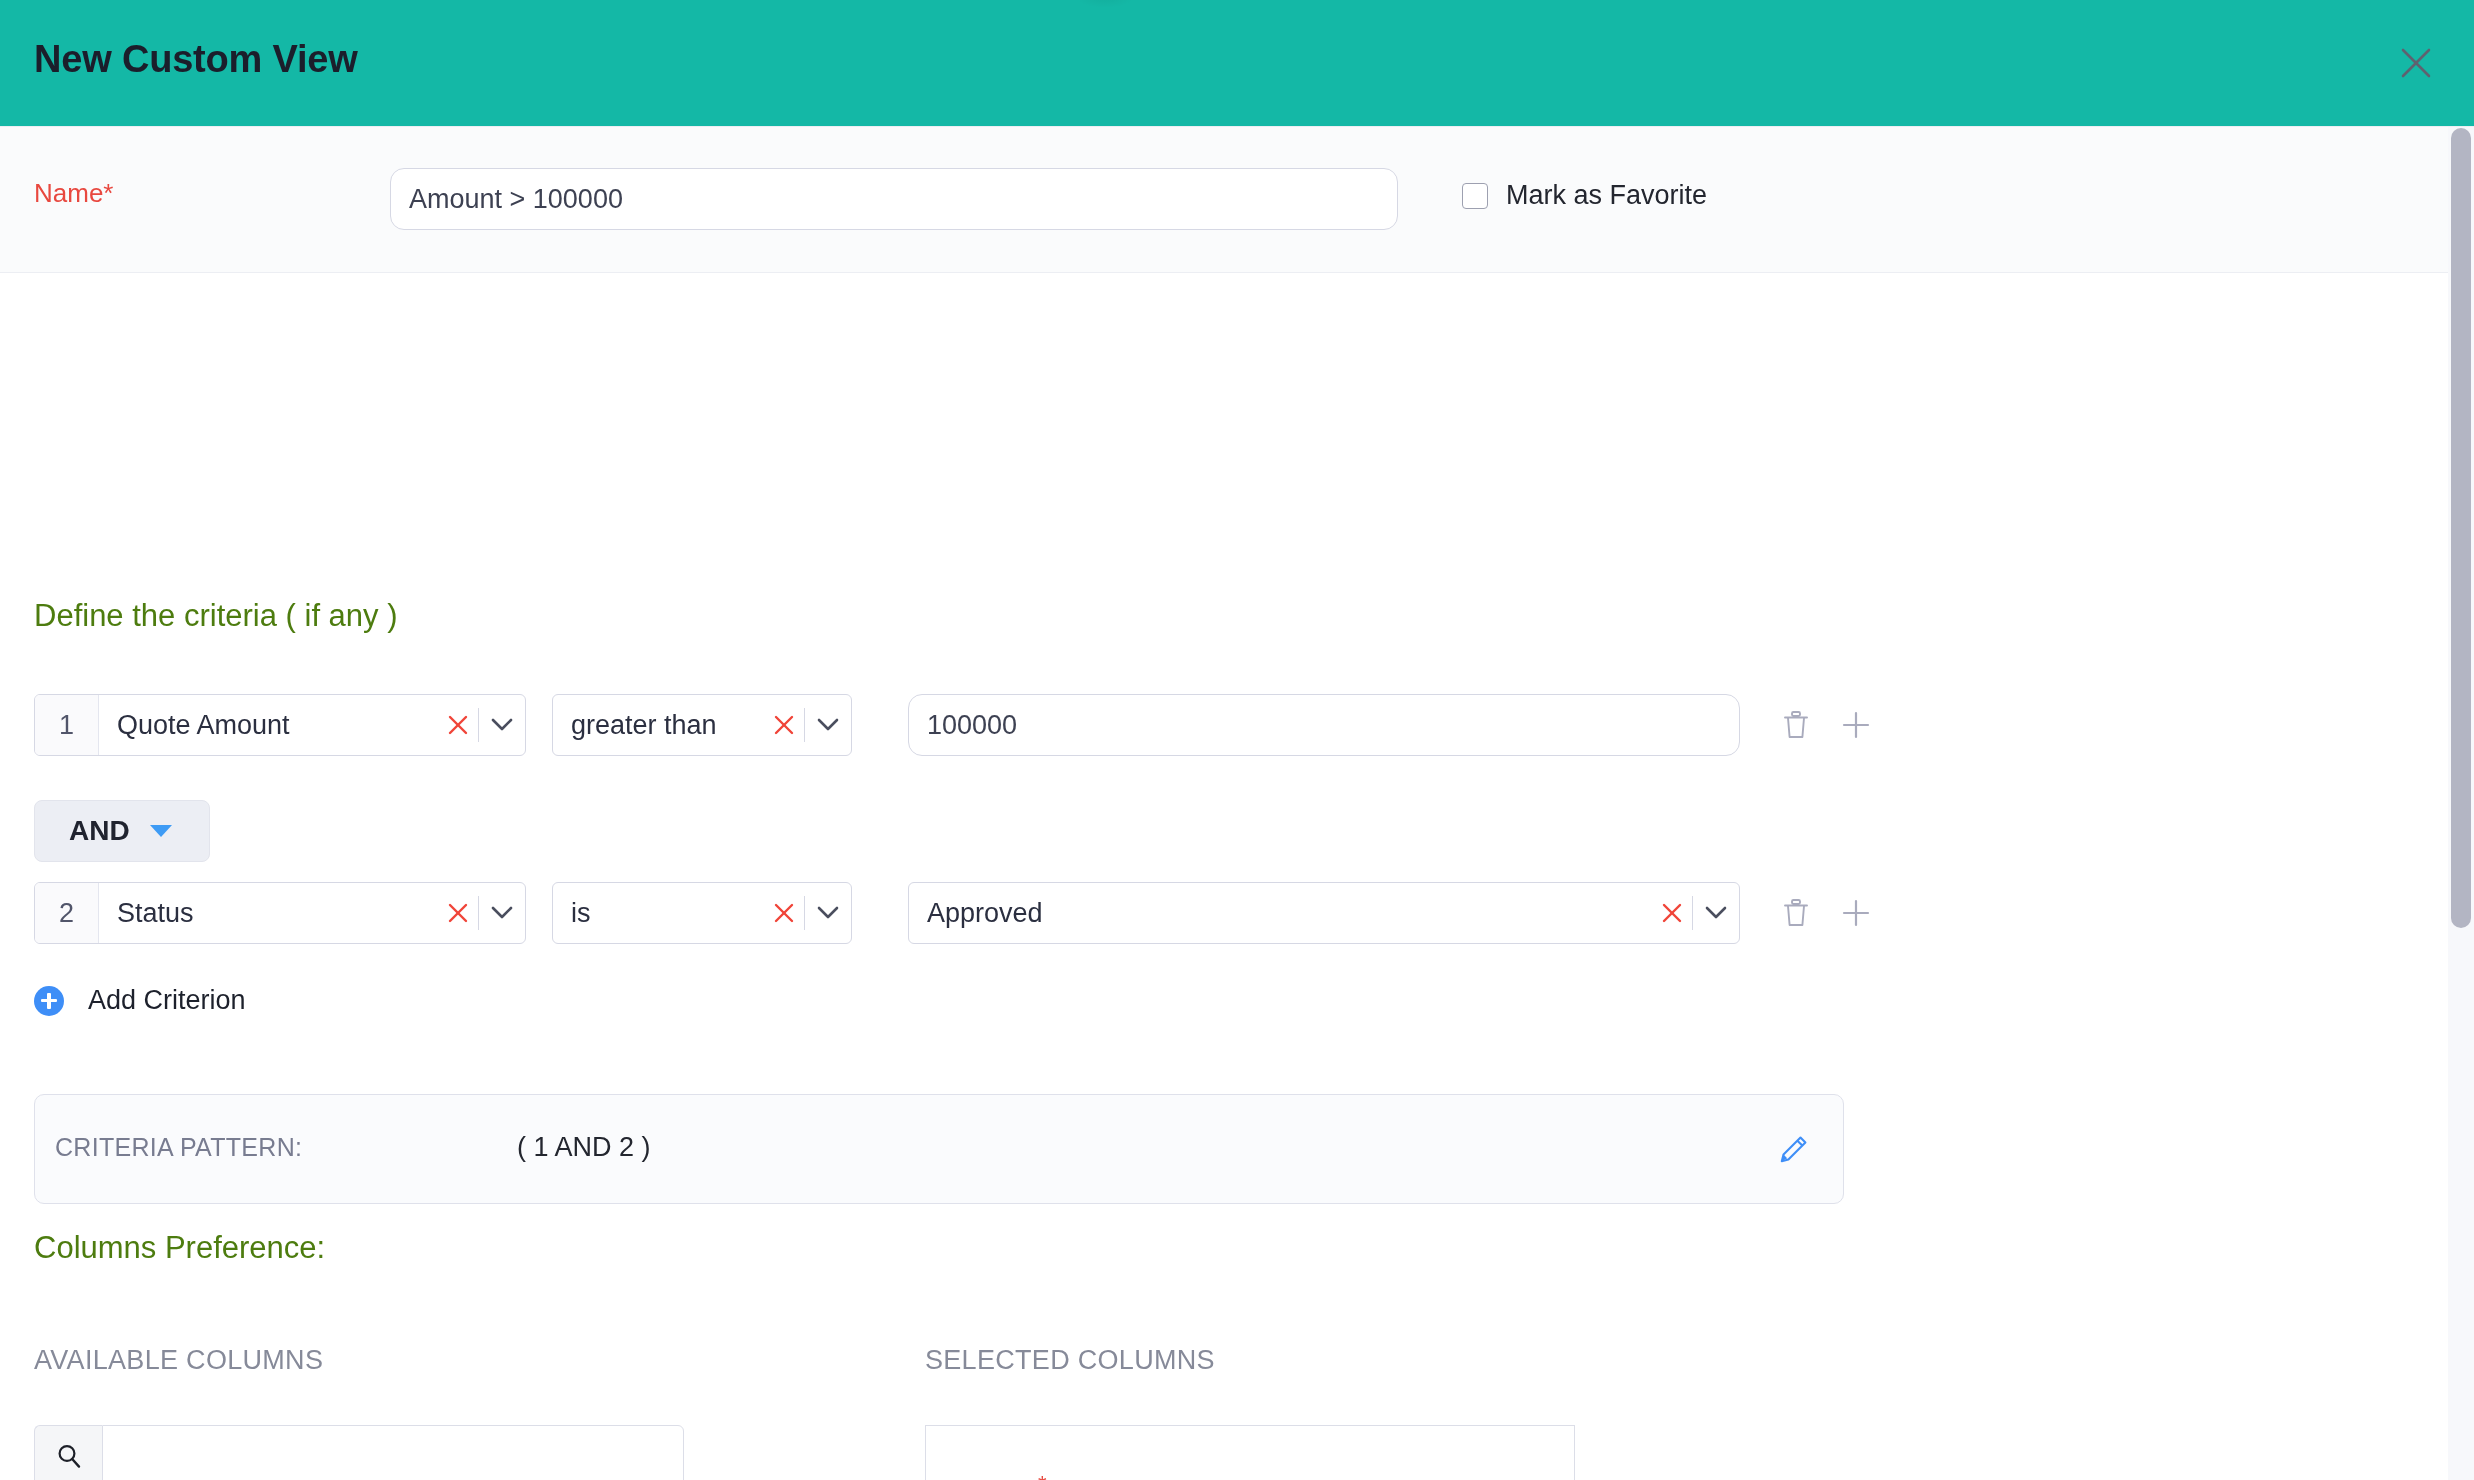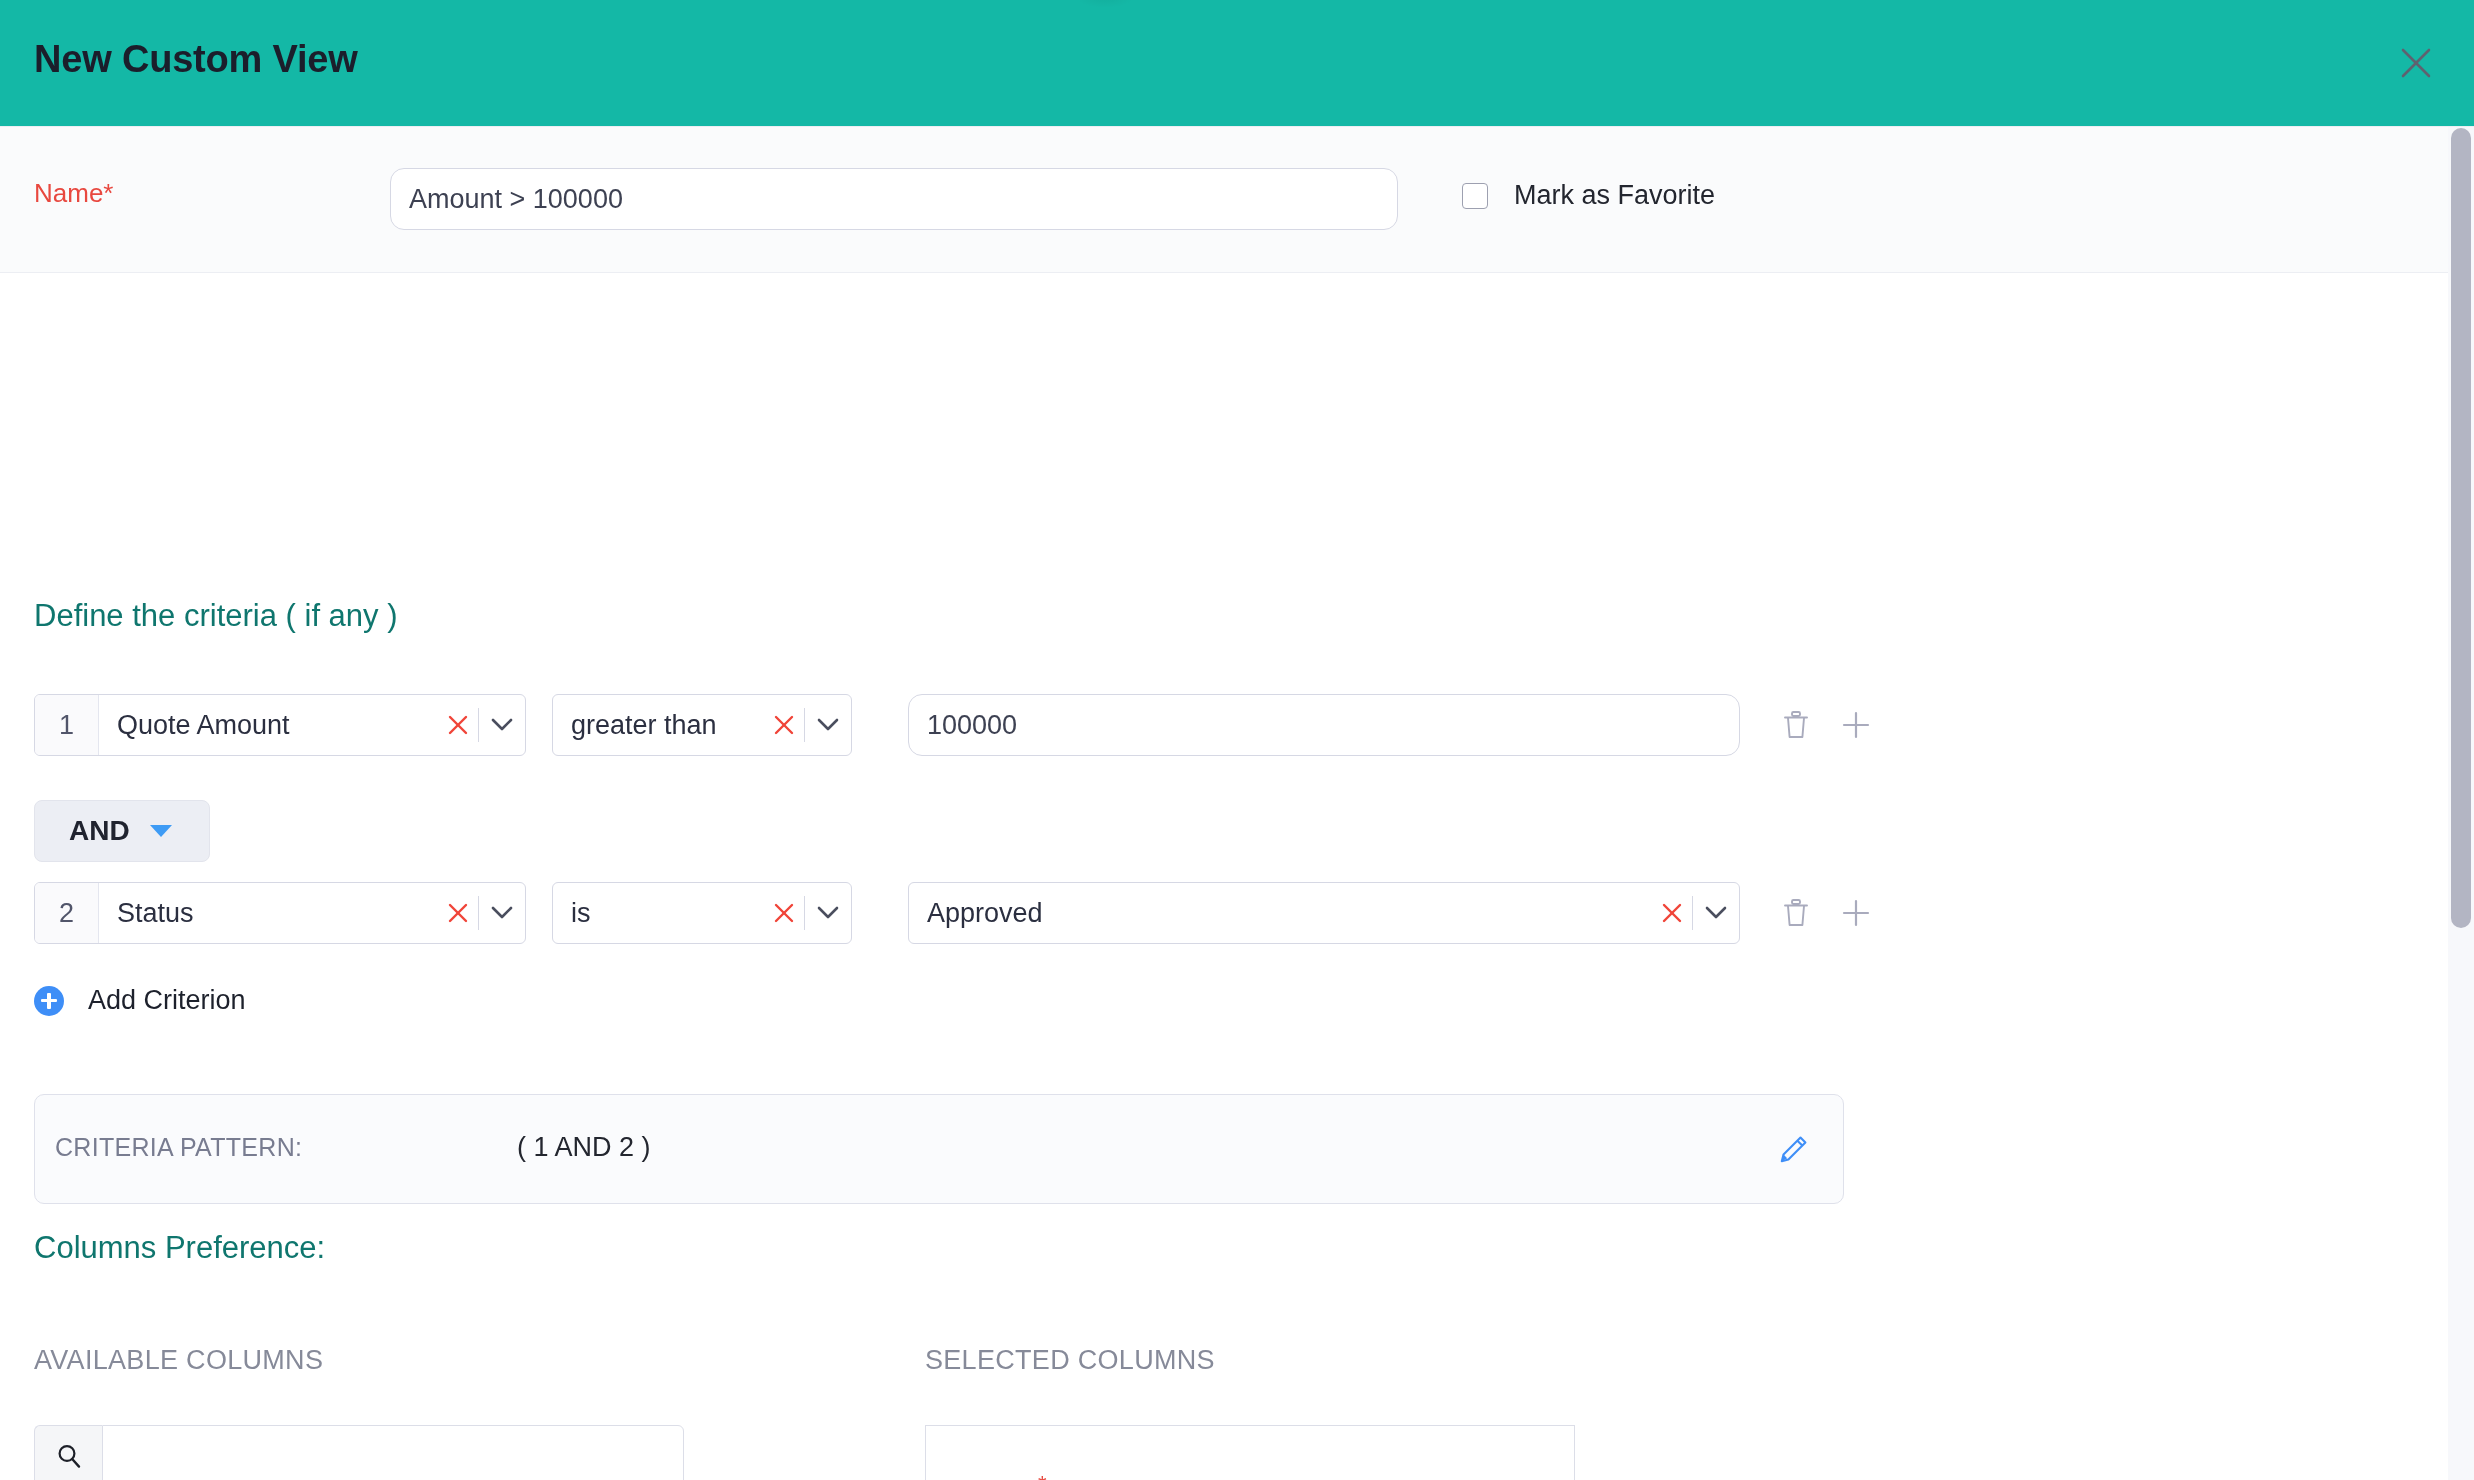--- a/index.html
+++ b/index.html
@@ -87,21 +87,21 @@
     color: #3d4152;
     padding: 0 18px;
     outline: none;
   }
   .fav-wrap {
     position: absolute;
     left: 1462px;
     top: 180px;
     display: flex;
     align-items: center;
-    gap: 26px;
+    gap: 18px;
   }
   .fav-box {
     width: 26px;
     height: 26px;
     border: 1.6px solid #9da0b0;
     border-radius: 4px;
     background: #ffffff;
     box-sizing: border-box;
     cursor: pointer;
   }
@@ -110,21 +110,21 @@
     color: #23262f;
   }
 
   
   .body-area {
     position: relative;
   }
   .section-heading {
     position: absolute;
     font-size: 31px;
-    color: #0f766e;
+    color: #4d7c0f;
   }
   #defineCriteriaHeading { left: 34px; top: 325px; }
   #columnsPrefHeading { left: 34px; top: 957px; }
 
   
   .crit-row {
     position: absolute;
     left: 34px;
     display: flex;
     align-items: center;

